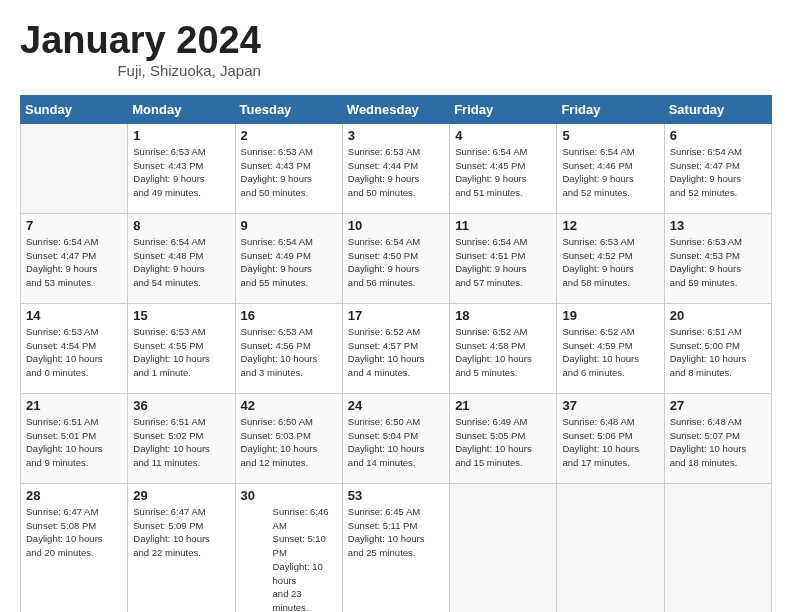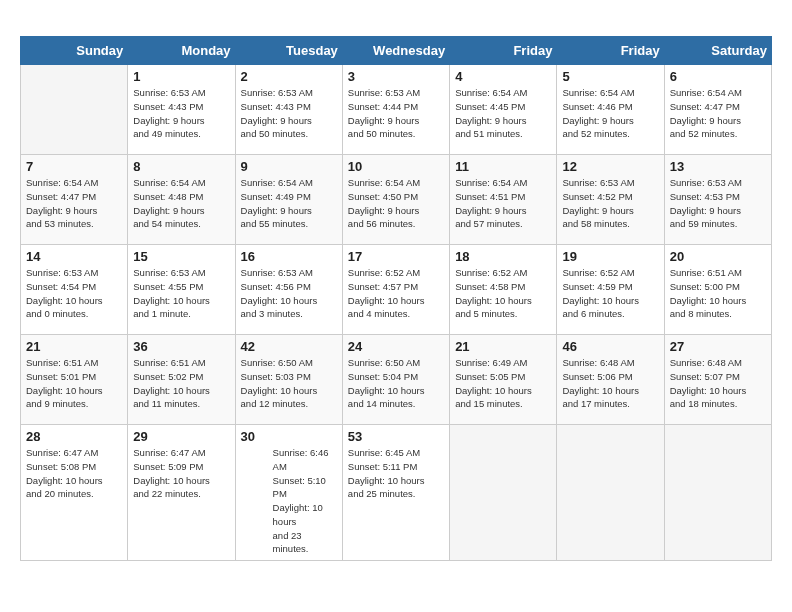--- a/index.html
+++ b/index.html
@@ -37,21 +37,21 @@
     table {
       width: 100%;
       border-collapse: collapse;
     }
     th {
       background-color: #2e6da4;
       color: #fff;
       font-size: 13px;
       font-weight: bold;
       padding: 6px 4px;
-      text-align: right;
+      text-align: left;
       border: 1px solid #2e6da4;
     }
     td {
       border: 1px solid #ccc;
       vertical-align: top;
       padding: 4px 5px;
       width: calc(100% / 7);
       height: 90px;
       background: #fff;
     }
@@ -74,20 +74,24 @@
       background: #fff;
     }
     tr:nth-child(even) td:not(.empty) {
       background: #f9f9f9;
     }
   </style>
 </head>
 <body>
 
 <div class="header">
+  <div class="title-block">
+    <div class="month-title">January 2024</div>
+    <div class="location">Fuji, Shizuoka, Japan</div>
+  </div>
 </div>
 
 <table>
   <thead>
     <tr>
     <th>Sunday</th>
         <th>Monday</th>
         <th>Tuesday</th>
         <th>Wednesday</th>
         <th>Friday</th>
@@ -273,21 +277,21 @@
 and 14 minutes.</div>
         </td>
         <td>
           <span class="day-num">21</span>
           <div class="day-info" style="white-space: pre-line;">Sunrise: 6:49 AM
 Sunset: 5:05 PM
 Daylight: 10 hours
 and 15 minutes.</div>
         </td>
         <td>
-          <span class="day-num">46</span>
+          <span class="day-num">37</span>
           <div class="day-info" style="white-space: pre-line;">Sunrise: 6:48 AM
 Sunset: 5:06 PM
 Daylight: 10 hours
 and 17 minutes.</div>
         </td>
         <td>
           <span class="day-num">27</span>
           <div class="day-info" style="white-space: pre-line;">Sunrise: 6:48 AM
 Sunset: 5:07 PM
 Daylight: 10 hours

